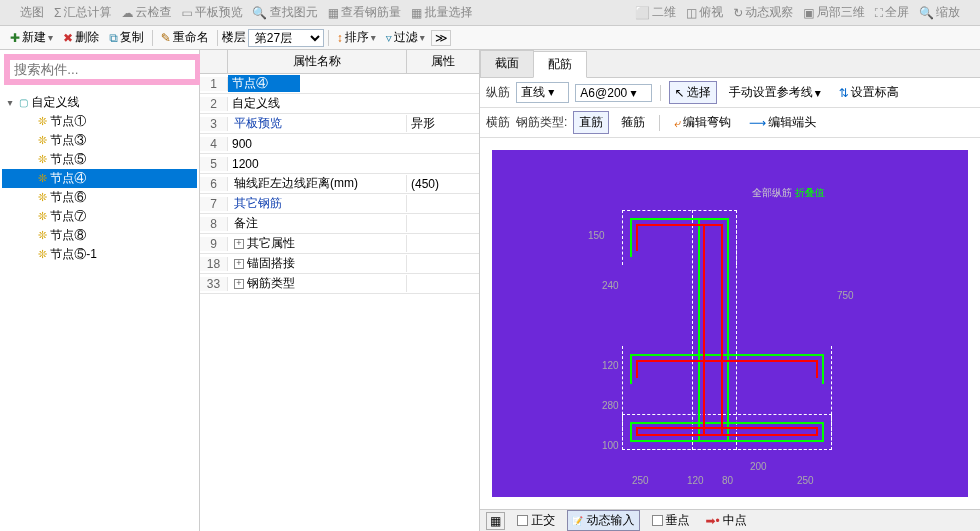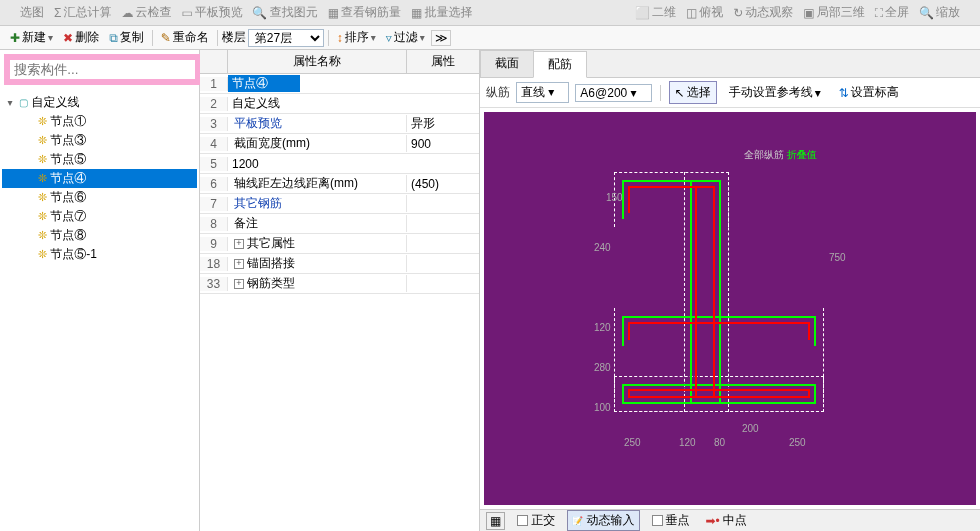--- a/index.html
+++ b/index.html
@@ -46,21 +46,21 @@
   
   .right-panel { flex:1; display:flex; flex-direction:column; background:#fff; }
   .tabs { display:flex; background:#f0f0f0; border-bottom:1px solid #ccc; }
   .tab { padding:4px 14px; border:1px solid #ccc; border-bottom:none; background:#e8e8e8; margin-right:-1px; cursor:pointer; }
   .tab.active { background:#fff; border-bottom:1px solid #fff; position:relative; top:1px; }
   .sub-toolbar { display:flex; align-items:center; padding:3px 6px; gap:6px; border-bottom:1px solid #ddd; flex-wrap:wrap; }
   .sub-toolbar .lbl { color:#333; }
   .sub-sel { border:1px solid #abc; padding:1px 14px 1px 4px; background:#fff; }
   .sub-btn { display:flex; align-items:center; gap:2px; padding:2px 5px; border:1px solid transparent; cursor:pointer; }
   .sub-btn.active { border:1px solid #88b; background:#eef4ff; }
-  .canvas-area { flex:1; background:#701a75; position:relative; overflow:hidden; margin:4px; }
+  .canvas-area { flex:1; background:#6d28d9; position:relative; overflow:hidden; margin:12px; }
   .status-bar { height:22px; background:#f0f0f0; border-top:1px solid #ccc; display:flex; align-items:center; padding:0 6px; gap:8px; }
   .status-item { display:flex; align-items:center; gap:3px; padding:1px 4px; cursor:pointer; }
   .status-item.pressed { border:1px solid #88a; background:#dde8f8; }
   .checkbox { width:11px; height:11px; border:1px solid #888; background:#fff; display:inline-block; }
 
   
   .shape { position:absolute; }
   .dashwhite { border:1px dashed #fff; }
   .green { border:2px solid #0f0; }
   .red { border:2px solid #f00; }
@@ -187,21 +187,20 @@
           <div class="col-num">2</div>
           <div class="col-val">自定义线</div>
         </div>
       <div class="prop-row">
           <div class="col-num">3</div>
           <div class="col-name name-blue">平板预览</div>
           <div class="col-val">异形</div>
         </div>
       <div class="prop-row">
           <div class="col-num">4</div>
-          <div class="col-name">截面宽度(mm)</div>
           <div class="col-val">900</div>
         </div>
       <div class="prop-row">
           <div class="col-num">5</div>
           <div class="col-val">1200</div>
         </div>
       <div class="prop-row">
           <div class="col-num">6</div>
           <div class="col-name">轴线距左边线距离(mm)</div>
           <div class="col-val">(450)</div>
@@ -256,40 +255,55 @@
       <span class="sub-btn active">
           <span>↖</span>
           <span>选择</span>
         </span>
       <span class="sub-btn"><span>手动设置参考线</span> ▾</span>
       <span class="sub-btn">
           <span style="color:#06c">⇅</span>
           <span>设置标高</span>
         </span>
     </div>
+    <div class="sub-toolbar">
+      <span class="lbl">横筋</span>
+      <span class="lbl">钢筋类型:</span>
+      <span class="sub-btn active">直筋</span>
+      <span class="sub-btn">箍筋</span>
+      <span class="tb-sep"></span>
+      <span class="sub-btn">
+          <span style="color:#d60">⤶</span>
+          <span>编辑弯钩</span>
+        </span>
+      <span class="sub-btn">
+          <span style="color:#06c">⟶</span>
+          <span>编辑端头</span>
+        </span>
+    </div>
 
     <div class="canvas-area">
 
       <div class="shape dashwhite" style="left:130px; top:60px; width:115px; height:55px; border-bottom:none;"></div>
       <div class="shape dashwhite" style="left:200px; top:60px; width:45px; height:240px; border-top:none; border-bottom:none;"></div>
       <div class="shape dashwhite" style="left:130px; top:196px; width:210px; height:104px; border-top:none;"></div>
       <div class="shape dashwhite" style="left:130px; top:264px; width:210px; height:36px;"></div>
 
       <div class="shape green" style="left:138px; top:68px; width:99px; height:39px; border-bottom:none;"></div>
       <div class="shape green" style="left:206px; top:68px; width:31px; height:224px; border-top:none; border-bottom:none;"></div>
       <div class="shape green" style="left:138px; top:272px; width:194px; height:20px;"></div>
       <div class="shape green" style="left:138px; top:204px; width:194px; height:30px; border-bottom:none;"></div>
 
       <div class="shape red" style="left:144px; top:74px; width:87px; height:27px; border-bottom:none;"></div>
       <div class="shape red" style="left:211px; top:74px; width:20px; height:212px; border-top:none; border-bottom:none;"></div>
       <div class="shape red" style="left:144px; top:277px; width:182px; height:9px;"></div>
       <div class="shape red" style="left:144px; top:210px; width:182px; height:18px; border-bottom:none;"></div>
 
       <div class="annot" style="left:260px; top:36px;"><span style="color:#ccc">全部纵筋</span> <span style="color:#0f0">折叠值</span></div>
-      <div class="dim-text" style="left:122px; top:80px">150</div>
+      <div class="dim-text" style="left:96px; top:80px">150</div>
       <div class="dim-text" style="left:110px; top:130px">240</div>
       <div class="dim-text" style="left:345px; top:140px">750</div>
       <div class="dim-text" style="left:110px; top:210px">120</div>
       <div class="dim-text" style="left:110px; top:250px">280</div>
       <div class="dim-text" style="left:110px; top:290px">100</div>
       <div class="dim-text" style="left:140px; top:325px">250</div>
       <div class="dim-text" style="left:195px; top:325px">120</div>
       <div class="dim-text" style="left:230px; top:325px">80</div>
       <div class="dim-text" style="left:258px; top:311px">200</div>
       <div class="dim-text" style="left:305px; top:325px">250</div>

